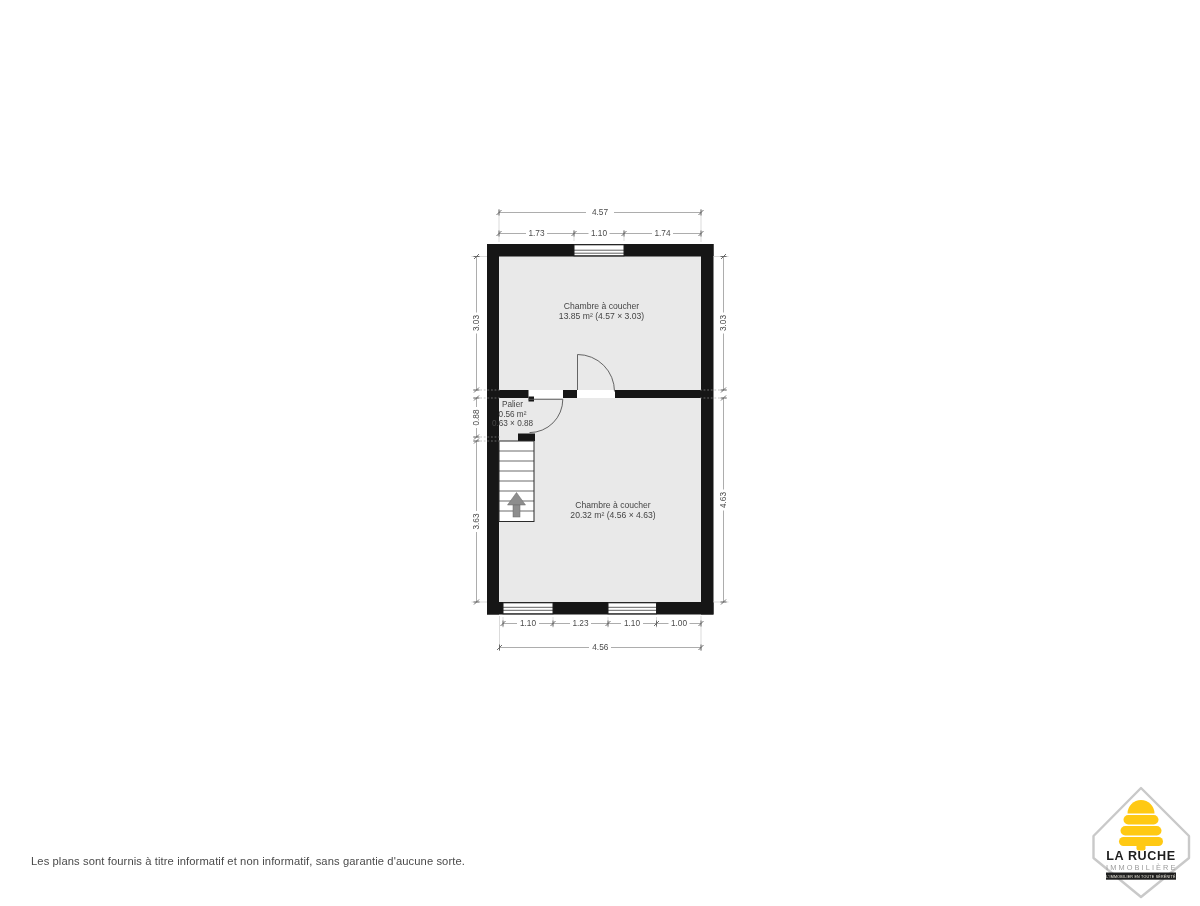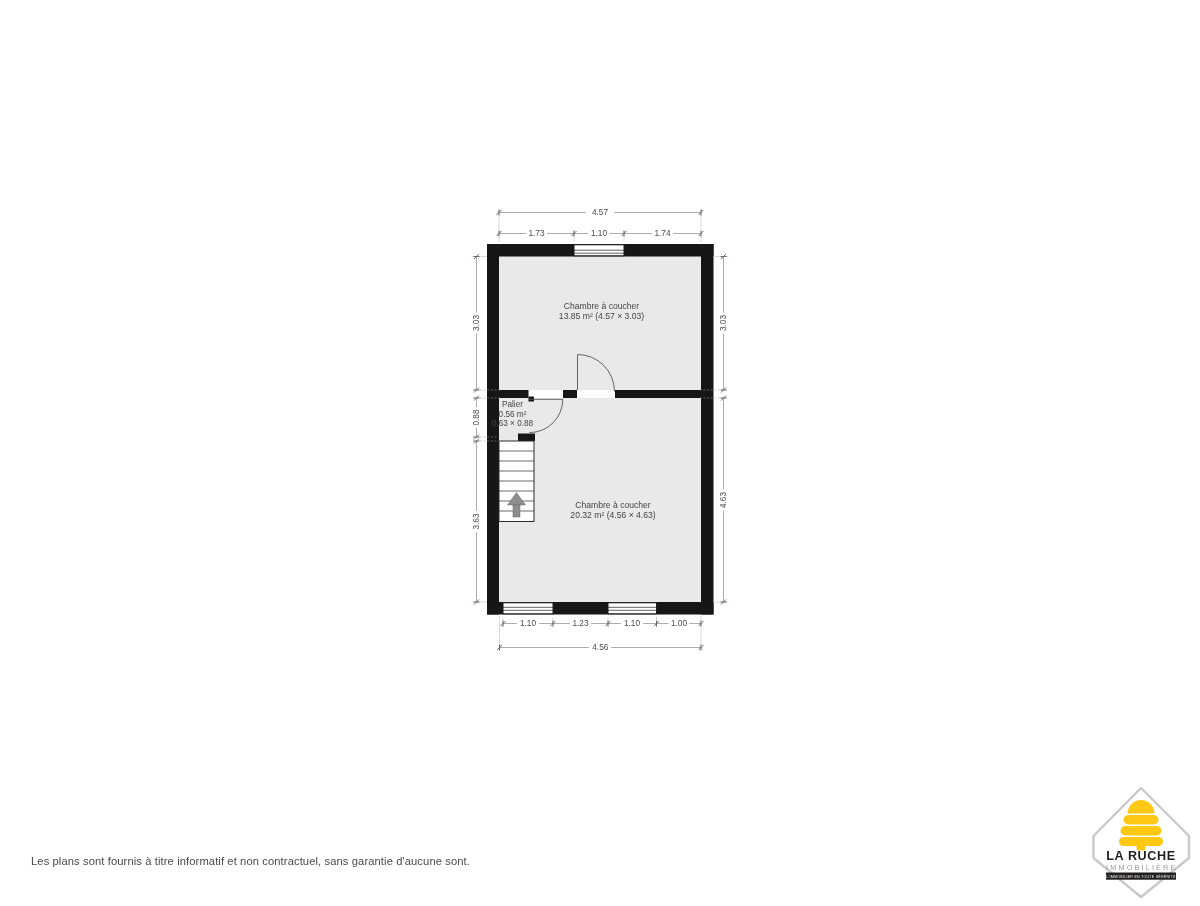--- a/index.html
+++ b/index.html
@@ -131,13 +131,13 @@
     <rect x="1119" y="837" width="44" height="9" rx="4.5"></rect>
     <rect x="1136.5" y="843.5" width="9" height="7" rx="2"></rect>
   </g>
   <text x="1141" y="860" text-anchor="middle" font-size="12.6" font-weight="bold" letter-spacing="0.6" fill="#1f1f1f">LA RUCHE</text>
   <text x="1141.8" y="869.5" text-anchor="middle" font-size="7.4" letter-spacing="2.1" fill="#9b9b9b">IMMOBILIÈRE</text>
   <rect x="1106" y="872.5" width="70" height="7.2" fill="#1f1f1f"></rect>
   <text x="1141" y="877.7" text-anchor="middle" font-size="3.6" letter-spacing="0.25" fill="#f5f1e6">- L'IMMOBILIER EN TOUTE SÉRÉNITÉ -</text>
 </svg>
 </div>
 
-<div id="disclaimer">Les plans sont fournis à titre informatif et non contractuel, sans garantie d'aucune sont.</div>
+<div id="disclaimer">Les plans sont fournis à titre informatif et non informatif, sans garantie d'aucune sorte.</div>
 
 </body></html>

